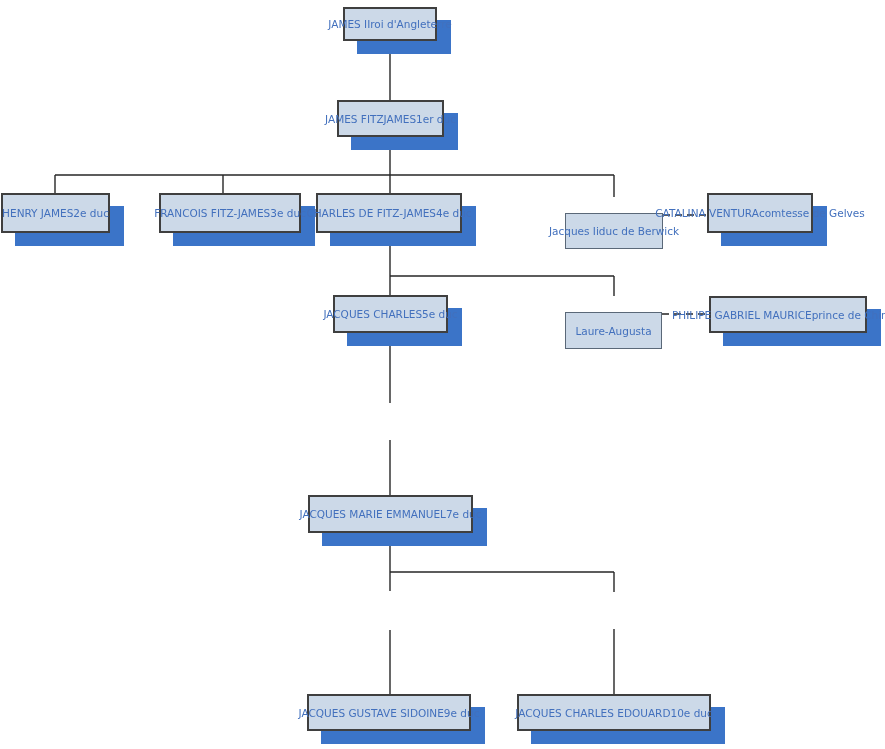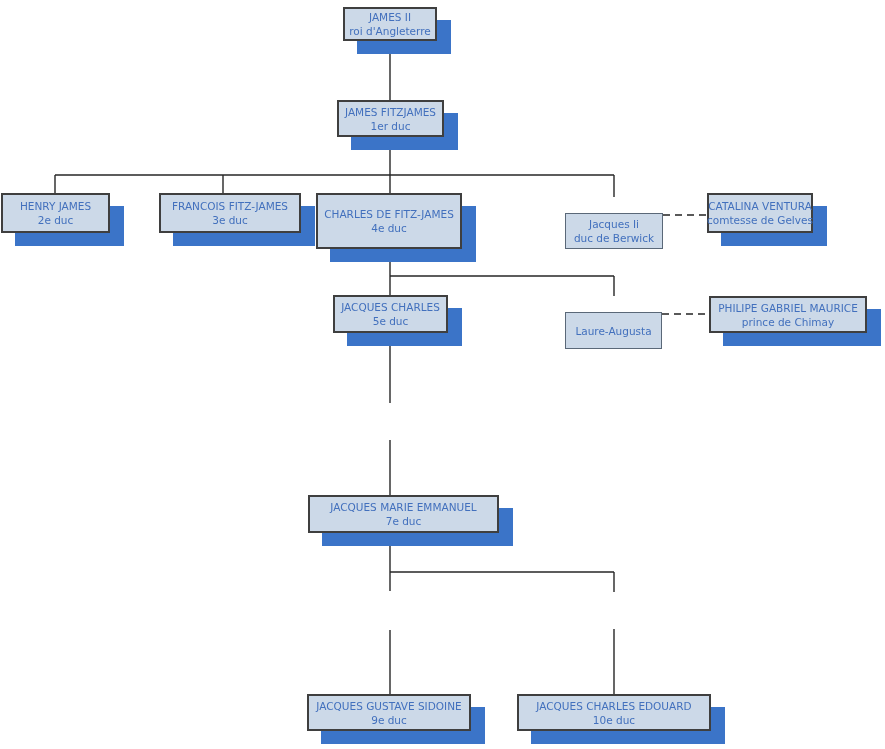--- a/index.html
+++ b/index.html
@@ -11,21 +11,21 @@
     overflow:hidden;
   }
   #wires{position:absolute;left:0;top:0;z-index:0;}
   .wire{stroke:#262626;stroke-width:1.4;}
   .wire-dashed{stroke:#595959;stroke-width:1.8;stroke-dasharray:7 5;}
   .node{
     position:absolute;z-index:1;
     background:#ccd9e8;
     border:2px solid #3f3f3f;
     box-sizing:border-box;
-    display:flex;flex-direction:column;align-items:center;justify-content:center;
+    display:flex;flex-direction:row;align-items:center;justify-content:center;
     text-align:center;
     color:#4270bd;
     font-size:10.5px;line-height:14px;
     cursor:default;
   }
   .node.shadow{box-shadow:14px 13px 0 0 #3b74c8;}
   .node.plain{border:1.5px solid #5a6878;margin-top:16px;}
   .node .nm,.node .sub{white-space:nowrap;}
 </style>
 </head>
@@ -69,21 +69,21 @@
   <div class="node shadow" style="left:1px;top:193px;width:109px;height:40px">
     <div class="nm">HENRY JAMES</div>
     <div class="sub">2e duc</div>
   </div>
 
   <div class="node shadow" style="left:159px;top:193px;width:142px;height:40px">
     <div class="nm">FRANCOIS FITZ-JAMES</div>
     <div class="sub">3e duc</div>
   </div>
 
-  <div class="node shadow" style="left:316px;top:193px;width:146px;height:56px">
+  <div class="node shadow" style="left:316px;top:193px;width:146px;height:40px">
     <div class="nm">CHARLES DE FITZ-JAMES</div>
     <div class="sub">4e duc</div>
   </div>
 
   <div class="node plain" style="left:565px;top:197px;width:98px;height:36px">
     <div class="nm">Jacques Ii</div>
     <div class="sub">duc de Berwick</div>
   </div>
 
   <div class="node shadow" style="left:707px;top:193px;width:106px;height:40px">
@@ -99,21 +99,21 @@
   <div class="node plain" style="left:565px;top:296px;width:97px;height:37px">
     <div class="nm">Laure-Augusta</div>
   </div>
 
   <div class="node shadow" style="left:709px;top:296px;width:158px;height:37px">
     <div class="nm">PHILIPE GABRIEL MAURICE</div>
     <div class="sub">prince de Chimay</div>
   </div>
 
 
-  <div class="node shadow" style="left:308px;top:495px;width:191px;height:38px">
+  <div class="node shadow" style="left:308px;top:495px;width:165px;height:38px">
     <div class="nm">JACQUES MARIE EMMANUEL</div>
     <div class="sub">7e duc</div>
   </div>
 
 
 
   <div class="node shadow" style="left:307px;top:694px;width:164px;height:37px">
     <div class="nm">JACQUES GUSTAVE SIDOINE</div>
     <div class="sub">9e duc</div>
   </div>

